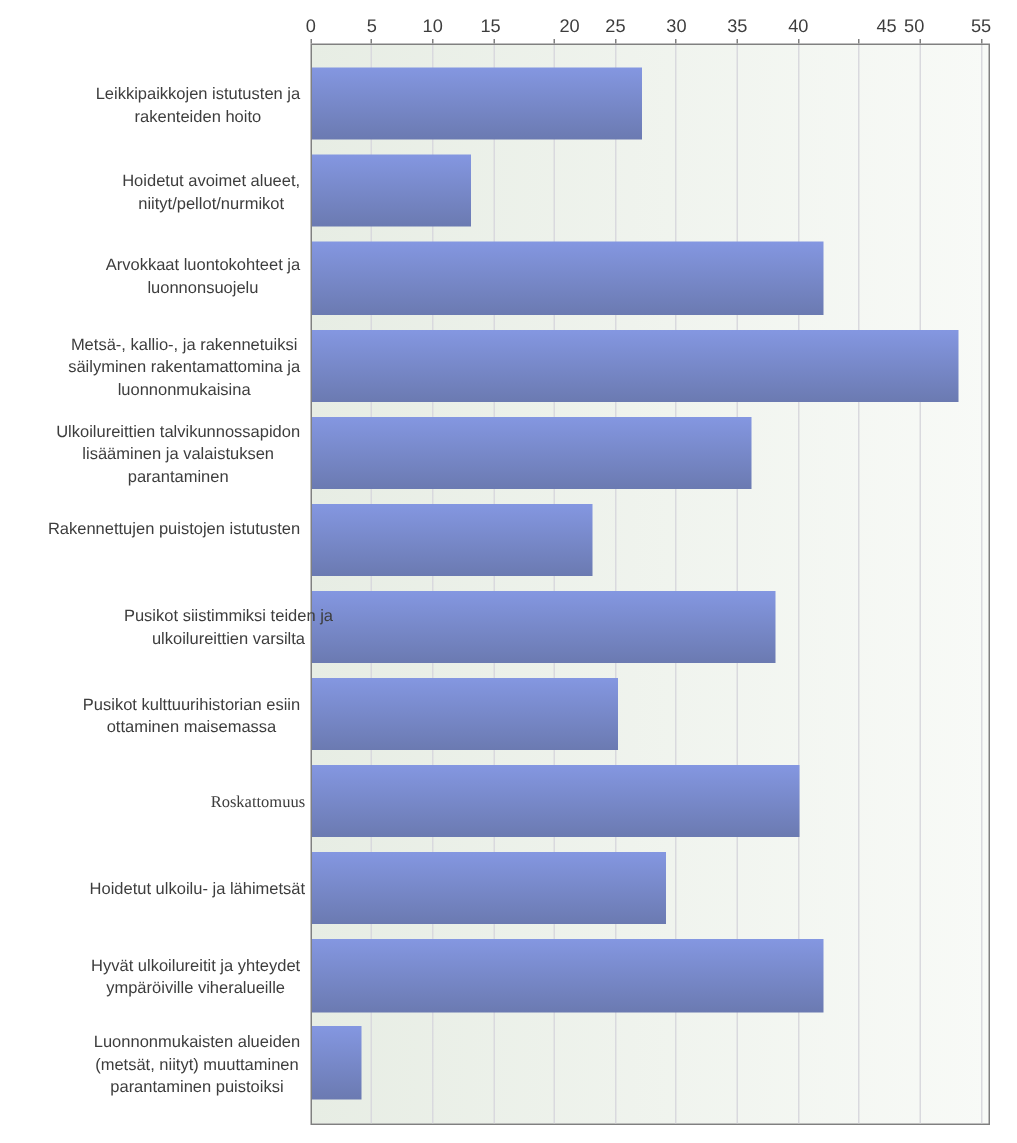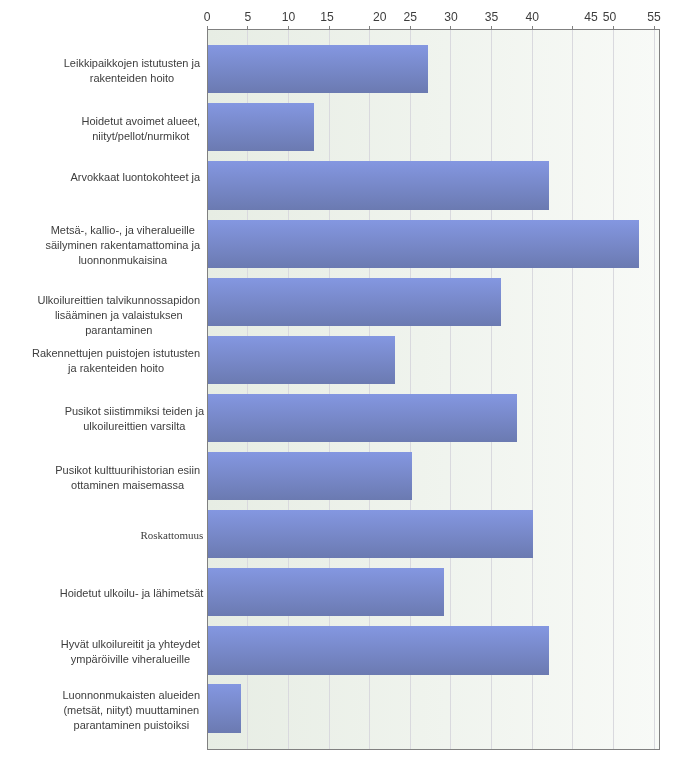--- a/index.html
+++ b/index.html
@@ -89,36 +89,36 @@
       <div class="catlabel" style="right: 477.9px; top: 55.75px;">
         <div>Leikkipaikkojen istutusten ja</div>
         <div>rakenteiden hoito</div>
       </div>
       <div class="catlabel" style="right: 477.9px; top: 113.87px;">
         <div>Hoidetut avoimet alueet,</div>
         <div>niityt/pellot/nurmikot</div>
       </div>
       <div class="catlabel" style="right: 477.9px; top: 170px;">
         <div>Arvokkaat luontokohteet ja</div>
+        <div>luonnonsuojelu</div>
       </div>
       <div class="catlabel" style="right: 477.9px; top: 222.61px;">
-        <div>Metsä-, kallio-, ja viheralueille</div>
+        <div>Metsä-, kallio-, ja rakennetuiksi</div>
         <div>säilyminen rakentamattomina ja</div>
         <div>luonnonmukaisina</div>
       </div>
-      <div class="catlabel" style="right: 477.9px; top: 280.73px; margin-top: 12px;">
+      <div class="catlabel" style="right: 477.9px; top: 280.73px;">
         <div>Ulkoilureittien talvikunnossapidon</div>
         <div>lisääminen ja valaistuksen</div>
         <div>parantaminen</div>
       </div>
       <div class="catlabel" style="right: 477.9px; top: 346.35px;">
         <div>Rakennettujen puistojen istutusten</div>
-        <div>ja rakenteiden hoito</div>
       </div>
-      <div class="catlabel" style="right: 474px; top: 404.47px;">
+      <div class="catlabel" style="right: 456px; top: 404.47px;">
         <div>Pusikot siistimmiksi teiden ja</div>
         <div>ulkoilureittien varsilta</div>
       </div>
       <div class="catlabel" style="right: 477.9px; top: 462.59px;">
         <div>Pusikot kulttuurihistorian esiin</div>
         <div>ottaminen maisemassa</div>
       </div>
       <div class="catlabel" style="right: 474.6px; top: 528.21px; font-family: Liberation Serif, serif;">
         <div>Roskattomuus</div>
       </div>

